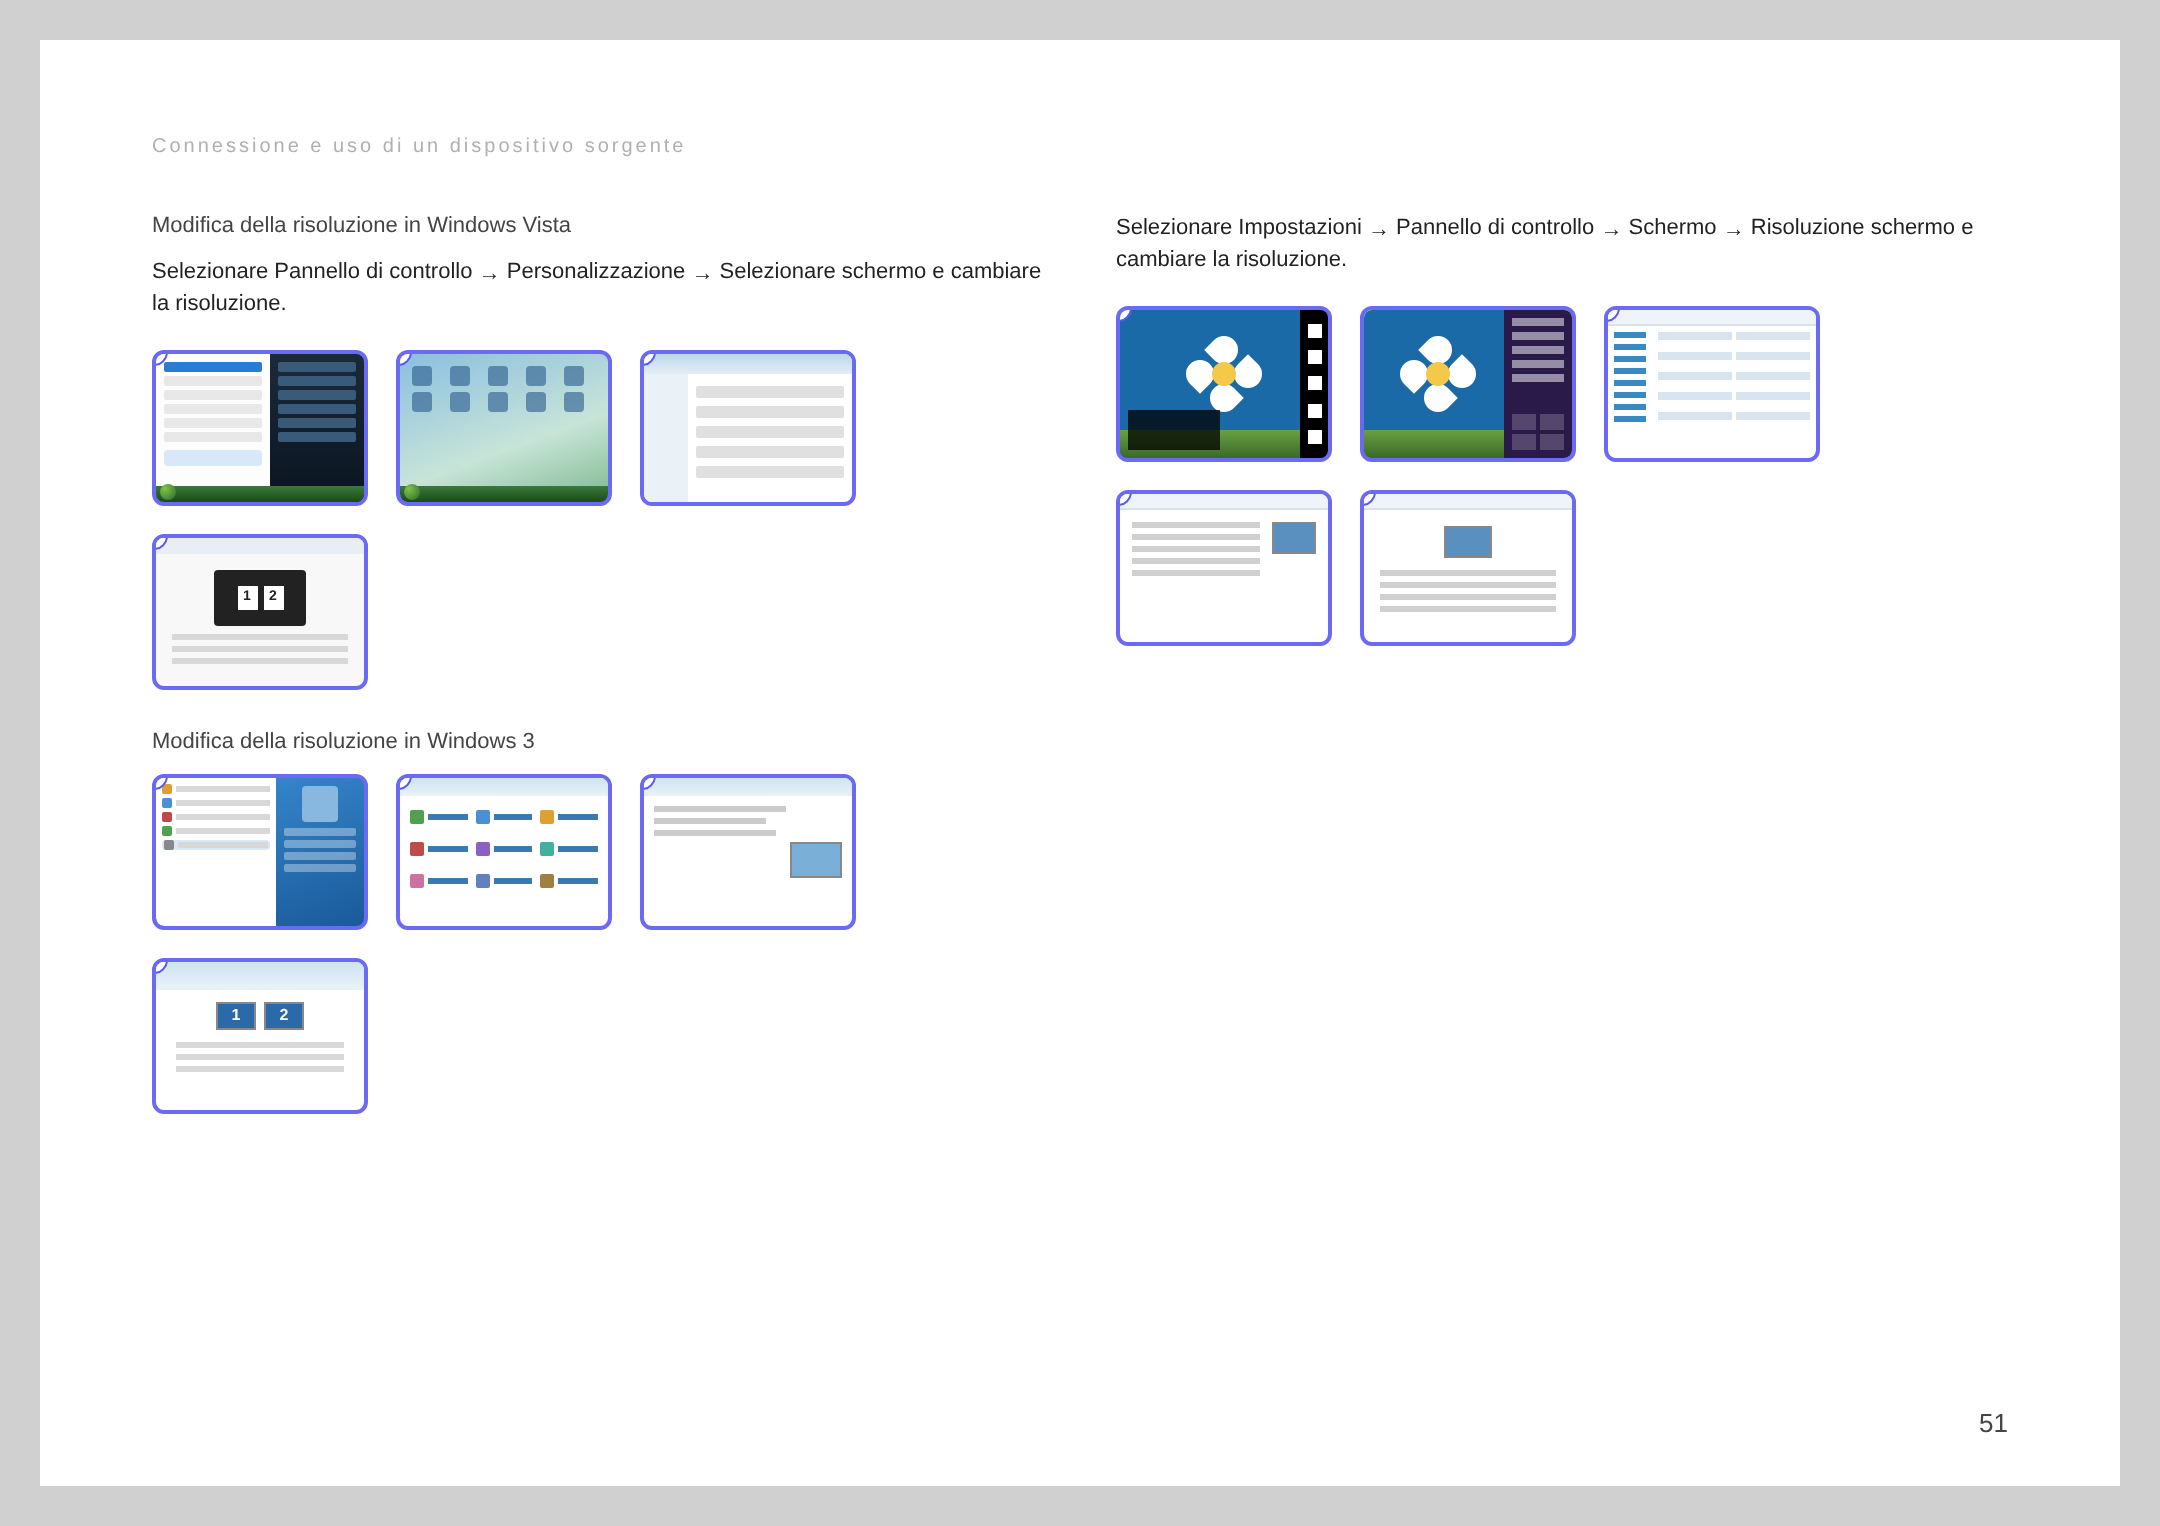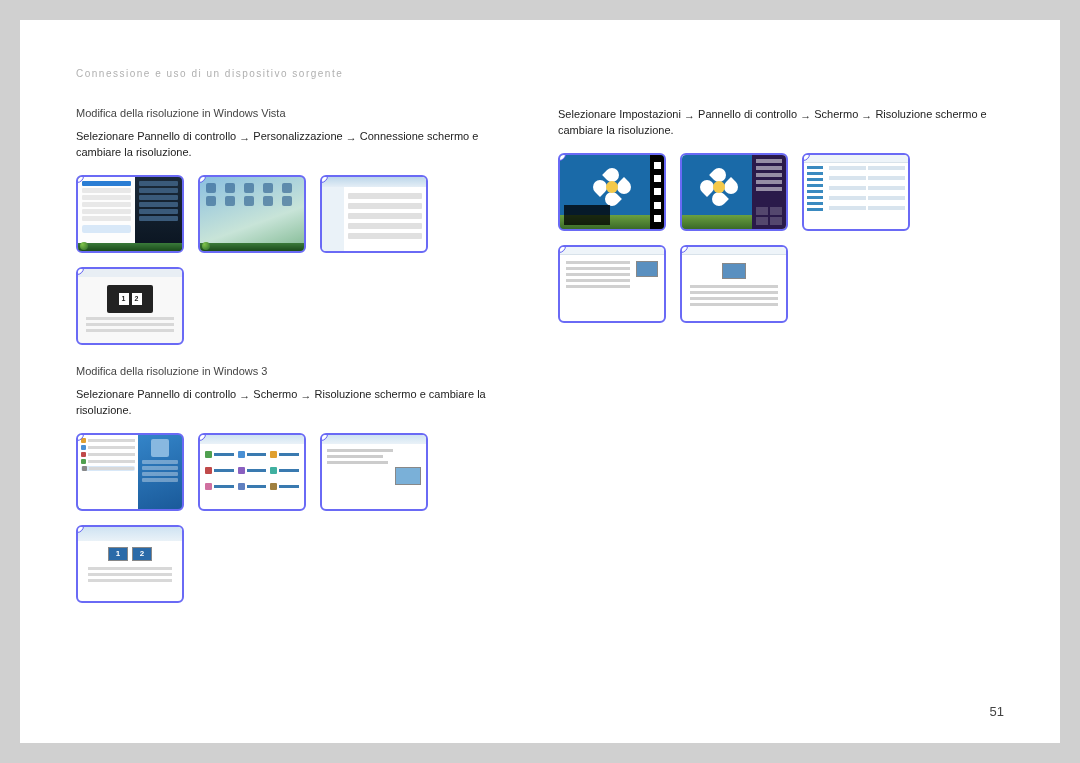--- a/index.html
+++ b/index.html
@@ -184,21 +184,21 @@
   <div class="columns">
 
     <div class="col">
 
       <div class="section-title">Modifica della risoluzione in Windows Vista</div>
       <div class="instruction">
         <span>Selezionare </span><b>Pannello di controllo</b>
         <span class="arrow">→</span>
         <b>Personalizzazione</b>
         <span class="arrow">→</span>
-        <b>Connessione schermo</b><span> e cambiare la risoluzione.</span>
+        <b>Selezionare schermo</b><span> e cambiare la risoluzione.</span>
       </div>
       <div class="thumb-grid">
         <div class="thumb vista-start">
           <div class="num">1</div>
           <div class="left">
               <div class="row hl"></div>
               <div class="row"></div>
               <div class="row"></div>
               <div class="row"></div>
               <div class="row"></div>
@@ -252,27 +252,20 @@
             </div>
           <div class="lines">
               <div></div>
               <div></div>
               <div></div>
             </div>
         </div>
       </div>
 
       <div class="section-title">Modifica della risoluzione in Windows 3</div>
-      <div class="instruction">
-        <span>Selezionare </span><b>Pannello di controllo</b>
-        <span class="arrow">→</span>
-        <b>Schermo</b>
-        <span class="arrow">→</span>
-        <b>Risoluzione schermo</b><span> e cambiare la risoluzione.</span>
-      </div>
       <div class="thumb-grid">
         <div class="thumb win7-start">
           <div class="num">1</div>
           <div class="left">
             <div class="row">
                 <div class="ic"></div>
                 <div class="tx"></div>
               </div>
             <div class="row">
                 <div class="ic" style="background:#4a90d4"></div>

